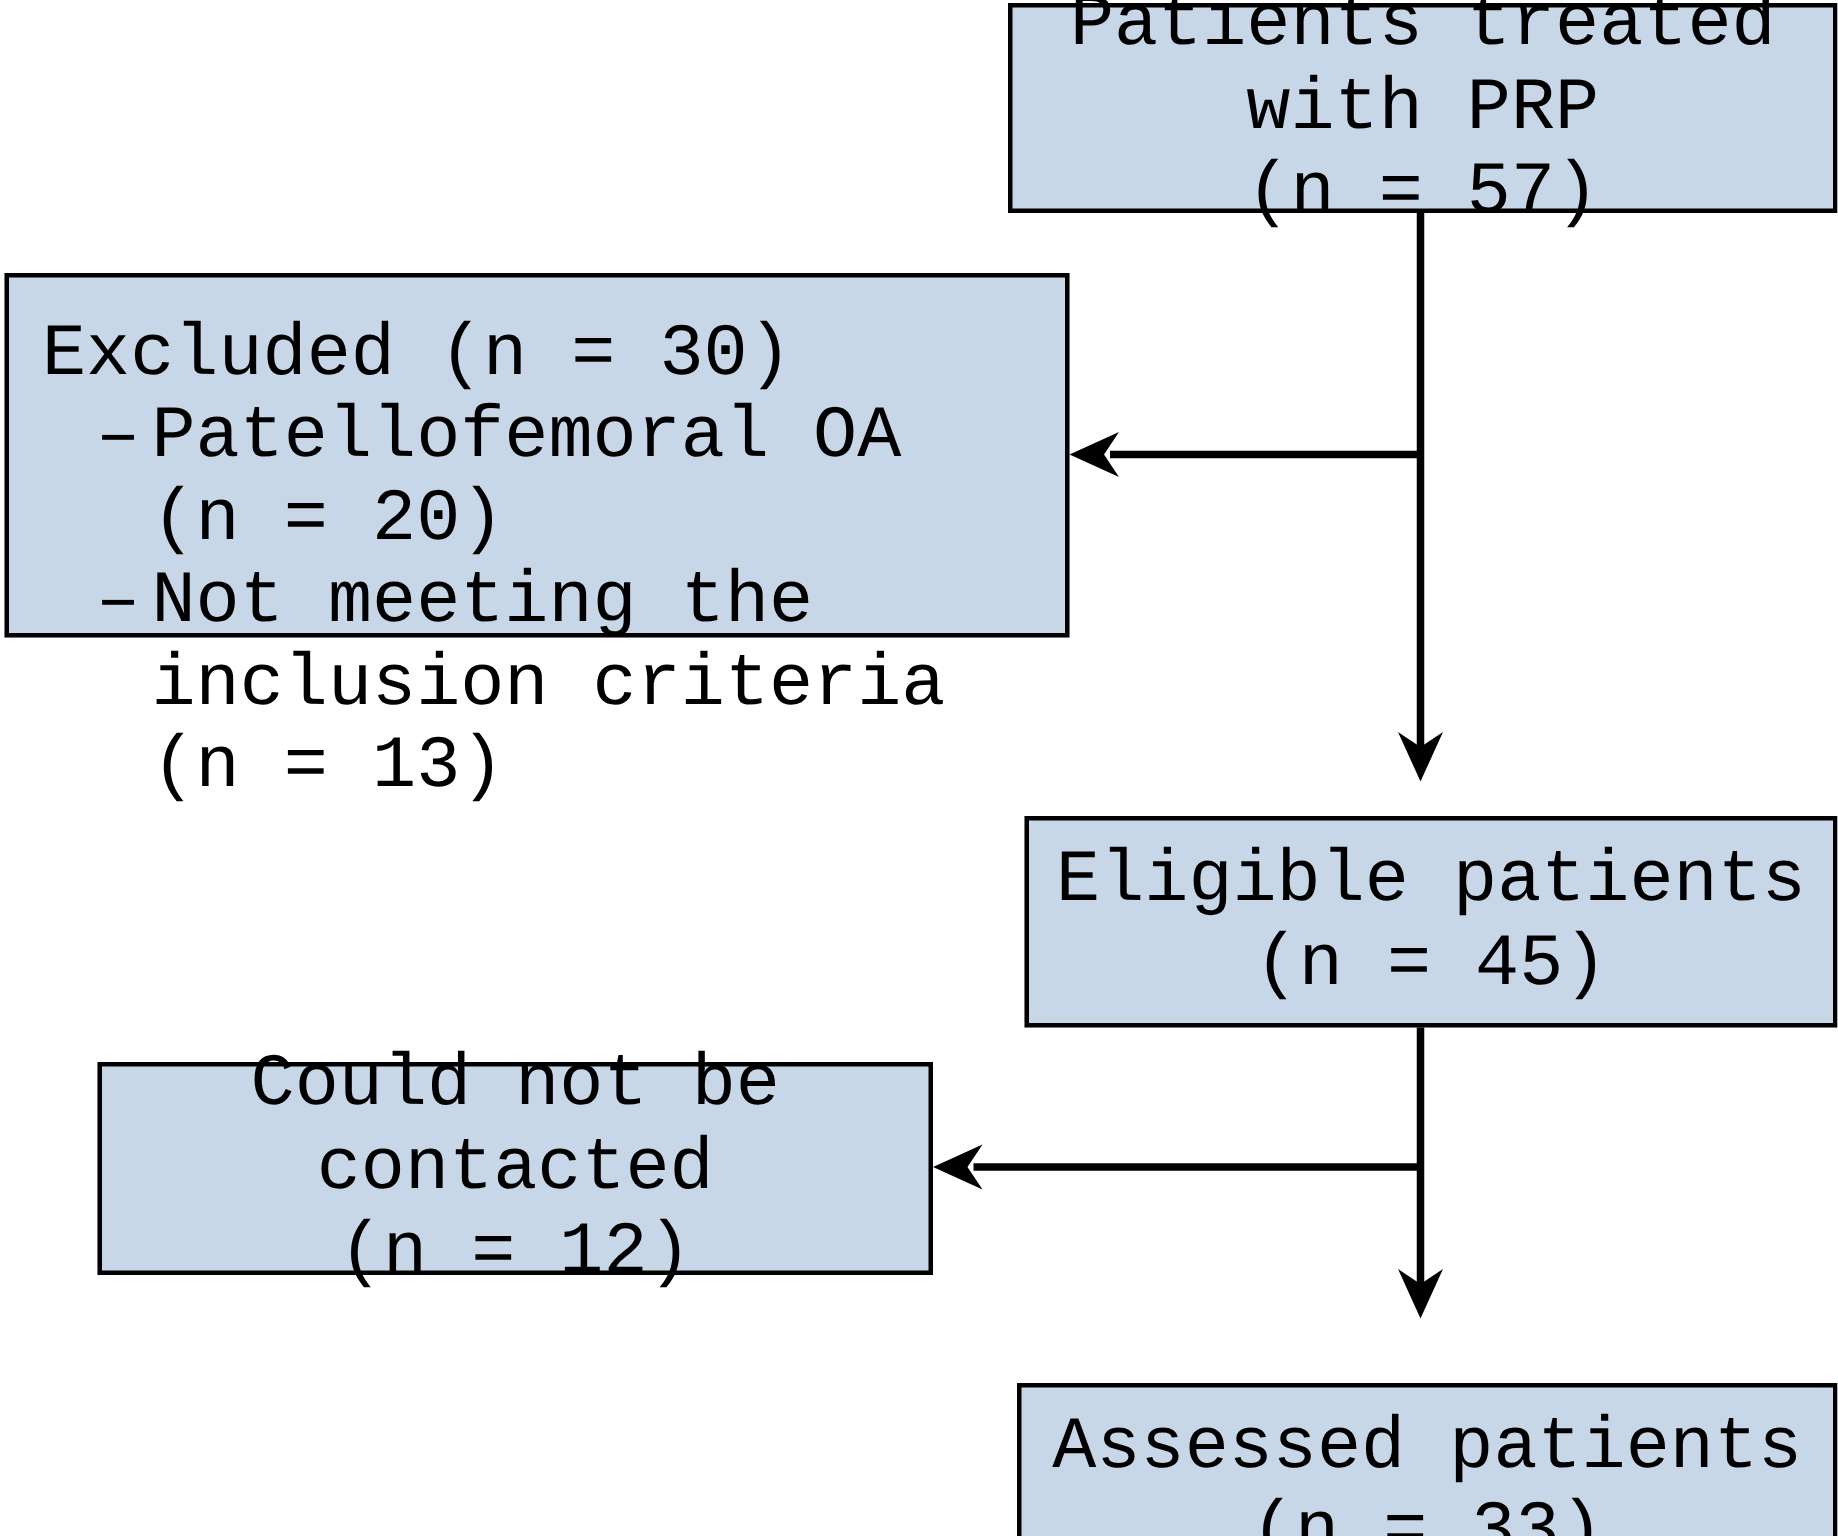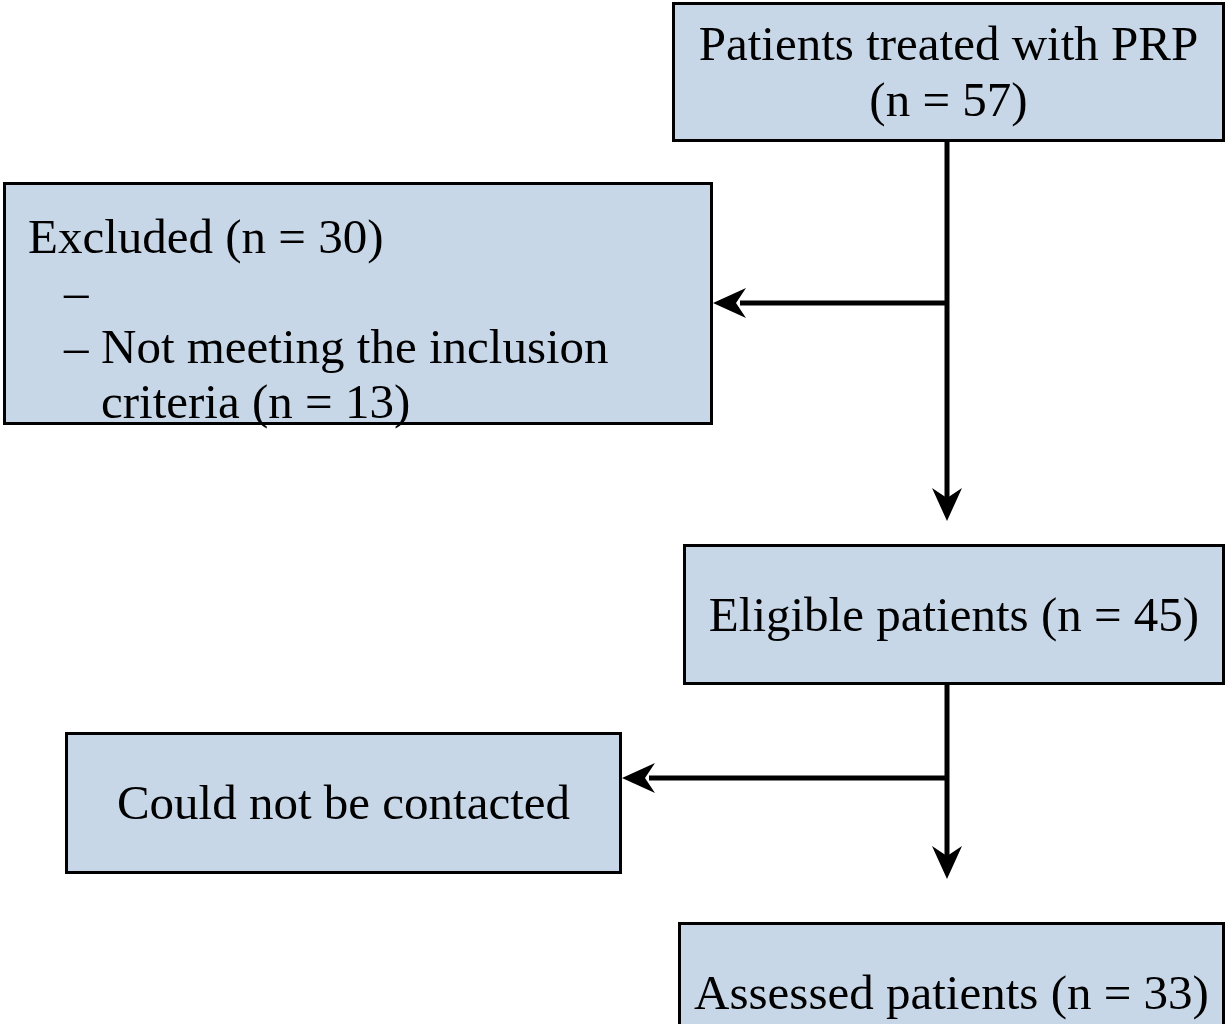--- a/index.html
+++ b/index.html
@@ -10,42 +10,42 @@
   }
   *{margin:0;padding:0;box-sizing:border-box;}
   html,body{width:1225px;height:1024px;}
   body{
     background:var(--bg);
     font-family:"Liberation Serif","DejaVu Serif",serif;
     color:var(--ink);
     position:relative;
     overflow:hidden;
   }
-  .stage{position:absolute;inset:0;width:1225px;height:940px;}
+  .stage{position:absolute;inset:0;width:1225px;height:940px;font-family:Liberation Mono, monospace;}
   svg.connectors{position:absolute;left:0;top:0;width:1225px;height:1024px;}
   svg.connectors line{stroke-width:5;}
   .box{
     position:absolute;
     background:var(--box-fill);
     border:3px solid var(--box-border);
     font-size:49px;
     line-height:56px;
   }
   .box.centered{
     display:flex;
     flex-direction:column;
     align-items:center;
     justify-content:center;
     text-align:center;
   }
   
   .box-treated        {left:672px; top:2px;   width:553px; height:140px;}
   .box-excluded       {left:3px;   top:182px; width:710px; height:243px; line-height:55px; padding:24px 16px 0 22px;}
   .box-eligible       {left:683px; top:544px; width:542px; height:141px;}
-  .box-not-contacted  {left:65px;  top:708px; width:557px; height:142px;margin-top:24px;}
+  .box-not-contacted  {left:65px;  top:708px; width:557px; height:142px;}
   .box-assessed       {left:678px; top:881px; width:547px; height:141px;margin-top:41px;}
   .excluded-item{
     display:flex;
     margin-left:36px;
   }
   .excluded-item .bullet{
     flex:0 0 37px;
   }
   .excluded-item .item-text{
     max-width:530px;
@@ -73,32 +73,34 @@
 
   <div class="box box-treated centered">
     <div>Patients treated with PRP</div>
     <div>(n = 57)</div>
   </div>
 
   <div class="box box-excluded">
     <div>Excluded (n = 30)</div>
     <div class="excluded-item">
       <span class="bullet">–</span>
+      <span class="item-text">Patellofemoral OA (n = 20)</span>
     </div>
     <div class="excluded-item">
       <span class="bullet">–</span>
       <span class="item-text">Not meeting the inclusion criteria (n = 13)</span>
     </div>
   </div>
 
   <div class="box box-eligible centered">
     <div>Eligible patients (n = 45)</div>
   </div>
 
   <div class="box box-not-contacted centered">
     <div>Could not be contacted</div>
+    <div>(n = 12)</div>
   </div>
 
   <div class="box box-assessed centered">
     <div>Assessed patients (n = 33)</div>
   </div>
 
 </div>
 
 </body></html>

